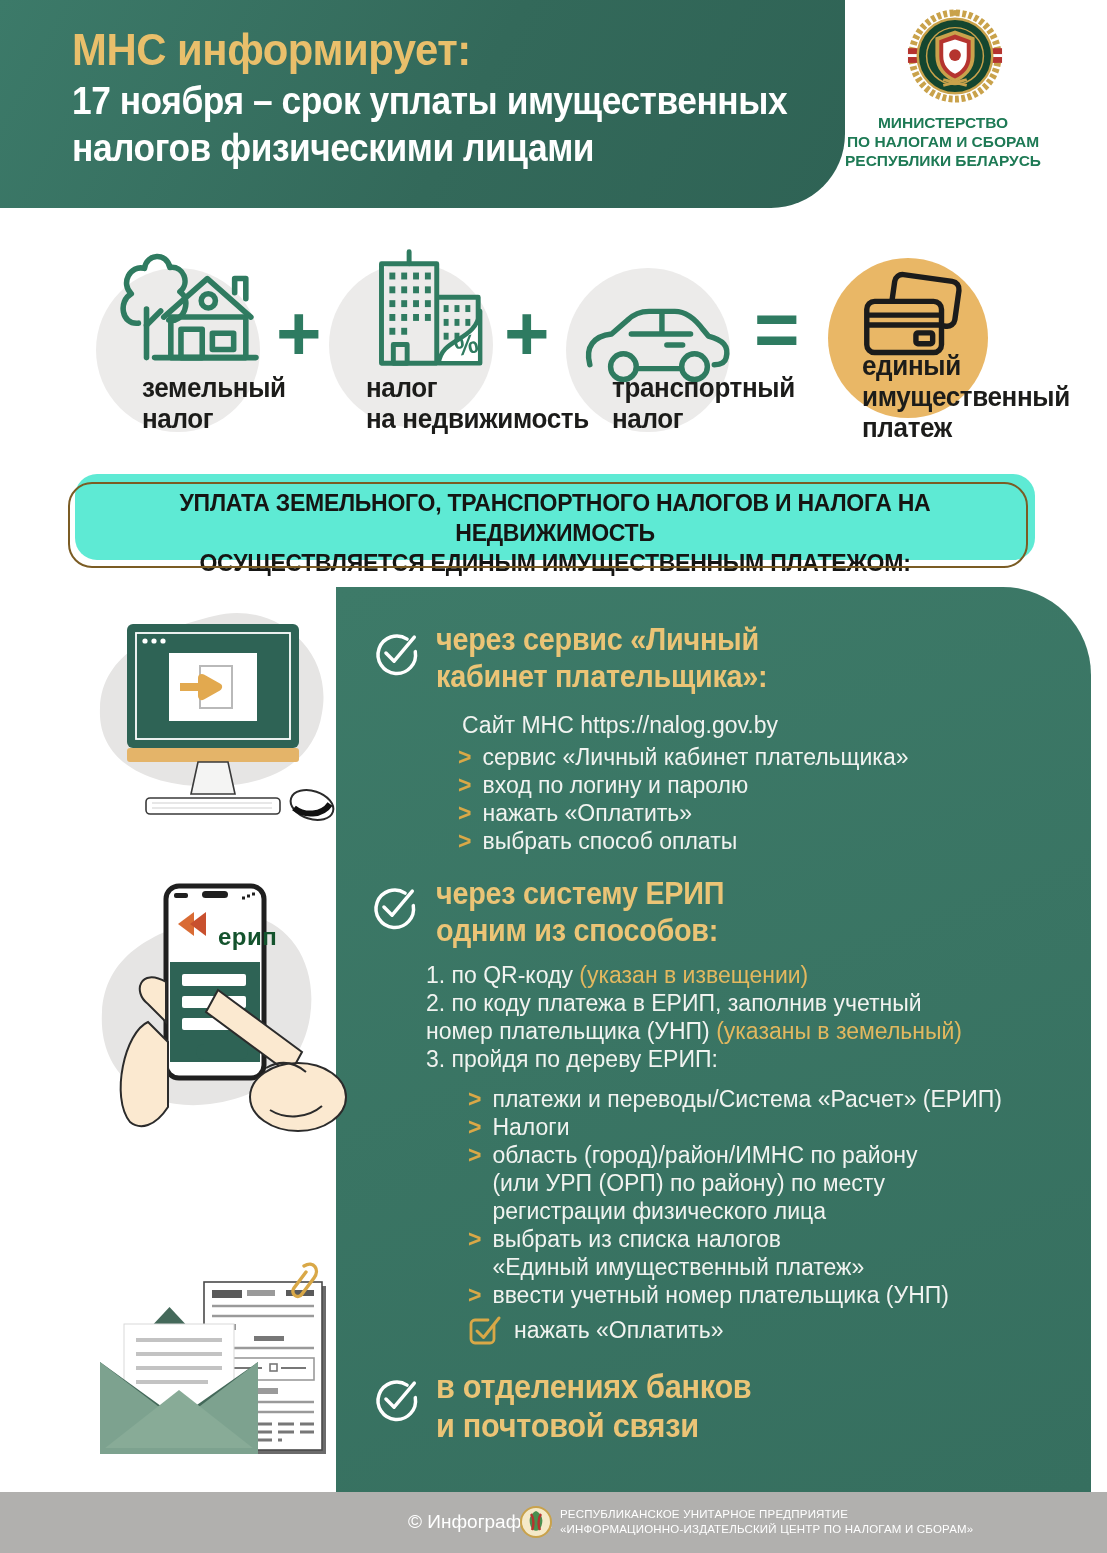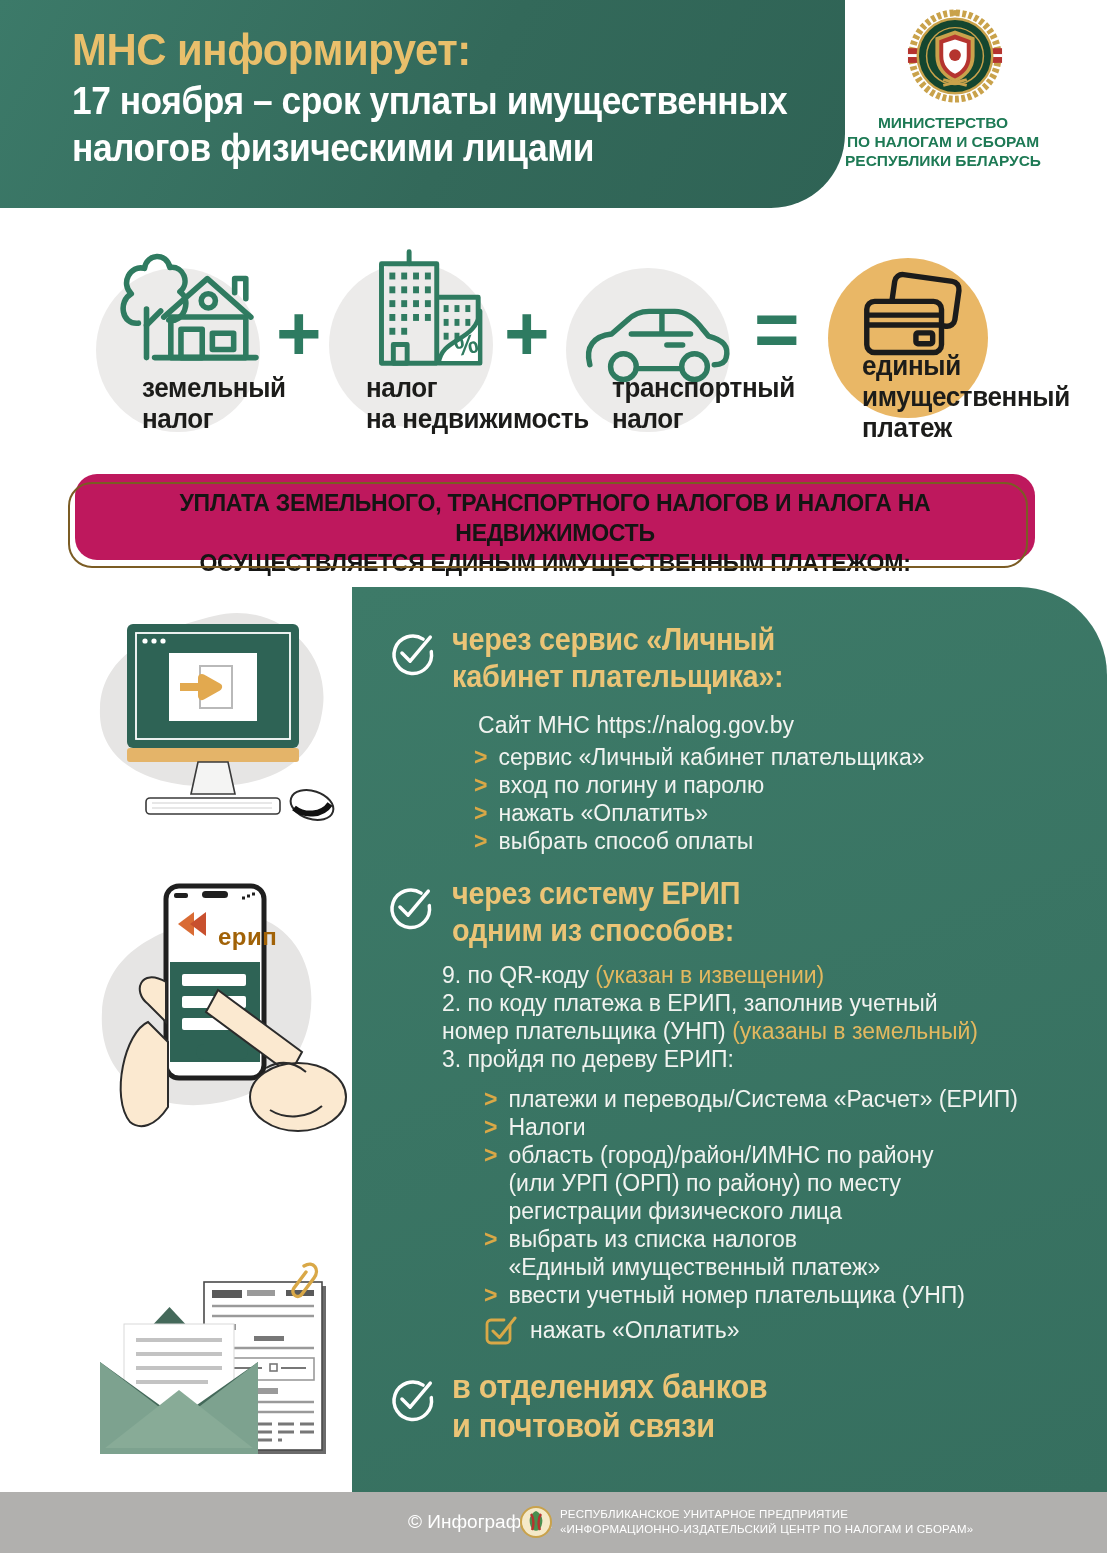--- a/index.html
+++ b/index.html
@@ -24,45 +24,45 @@
   .ministry-text{left:812px;top:113px;width:262px;text-align:center;
     font-size:15.5px;font-weight:bold;color:#1e7a55;line-height:19px;}
 
   
   .eq-circle{border-radius:50%;background:#ecebea;}
   .eq-circle.gold{background:#e9b766;}
   .eq-op{font-size:78px;font-weight:bold;color:#2e7b61;line-height:78px;}
   .eq-label{font-size:28px;font-weight:bold;color:#1c1c1a;line-height:31px;letter-spacing:-0.4px;}
 
   
-  .banner{left:75px;top:474px;width:960px;height:86px;background:#be185d;border-radius:22px;}
+  .banner{left:75px;top:474px;width:960px;height:86px;background:#5eead4;border-radius:22px;}
   .banner:after{content:"";position:absolute;left:0;top:0;right:0;bottom:0;
     border:2px solid #7b5c24;border-radius:24px;transform:translate(-7px,8px);}
   .banner-text{left:0;top:14px;width:100%;text-align:center;font-size:24px;font-weight:bold;
     color:#151513;line-height:30px;letter-spacing:-0.3px;}
 
   
-  .panel{left:352px;top:587px;width:755px;height:905px;
+  .panel{left:336px;top:587px;width:755px;height:905px;
     background:linear-gradient(160deg,#3d7a68 0%,#366f5f 100%);
     border-radius:0 88px 0 0;}
   .sec-heading{font-size:31px;font-weight:bold;color:#ebc476;line-height:37px;letter-spacing:-0.3px;}
   .sec-heading.big{font-size:33px;line-height:39px;}
   .body-text{font-size:23px;color:#f1f3f0;line-height:28px;}
   .site-url{font-weight:normal;}
   .bullet-row{display:flex;align-items:flex-start;margin-bottom:0px;}
   .bullet-arrow{font-size:23px;font-weight:bold;color:#d9a847;line-height:28px;margin-right:11px;}
   .accent{color:#e3b85f;}
   .chk-row{display:flex;align-items:flex-start;}
 
   
   .footer{left:0;top:1492px;width:1107px;height:61px;background:#b1b0ae;}
   .copyright{left:408px;top:1511px;font-size:19px;color:#ffffff;}
   .org{left:560px;top:1507px;font-size:11.5px;font-weight:normal;color:#ffffff;line-height:15px;letter-spacing:.2px;}
 
-  .erip-logo{left:218px;top:923px;font-size:24px;font-weight:bold;color:#a16207;letter-spacing:0.5px;}
+  .erip-logo{left:218px;top:923px;font-size:24px;font-weight:bold;color:#14532d;letter-spacing:0.5px;}
 </style>
 </head>
 <body>
 
 <div class="abs header"></div>
 <div class="abs kicker cond">МНС информирует:</div>
 <div class="abs title pre cond">17 ноября – срок уплаты имущественных
 налогов физическими лицами</div>
 
 <svg class="abs" style="left:906px;top:8px" width="98" height="100" viewBox="0 0 100 100">
@@ -205,21 +205,21 @@
   </div>
 
   <svg class="abs" style="left:34px;top:296px" width="50" height="50" viewBox="0 0 52 52" fill="none" stroke="#ffffff" stroke-width="3.6" stroke-linecap="round">
     <path d="M36.5 10.5 A19.5 19.5 0 1 0 45 23.5"></path>
     <path d="M14.5 25 L23 33.5 L44 8.5" stroke-linejoin="round"></path>
   </svg>
   <div class="abs sec-heading pre cond" style="left:100px;top:288px;width:600px">через систему ЕРИП
 одним из способов:</div>
 
   <div class="abs" style="left:90px;top:374px;width:610px">
-    <div class="body-text"><span class="pre">9. по QR-коду </span><span class="accent">(указан в извещении)</span></div>
+    <div class="body-text"><span class="pre">1. по QR-коду </span><span class="accent">(указан в извещении)</span></div>
     <div class="body-text"><span class="pre">2. по коду платежа в ЕРИП, заполнив учетный
 номер плательщика (УНП) </span><span class="accent">(указаны в земельный)</span></div>
     <div class="body-text"><span class="pre">3. пройдя по дереву ЕРИП:</span><span class="accent"></span></div>
   </div>
 
   <div class="abs" style="left:132px;top:498px;width:560px">
     <div class="bullet-row">
         <span class="bullet-arrow">&gt;</span>
         <span class="body-text pre">платежи и переводы/Система «Расчет» (ЕРИП)</span>
       </div>

